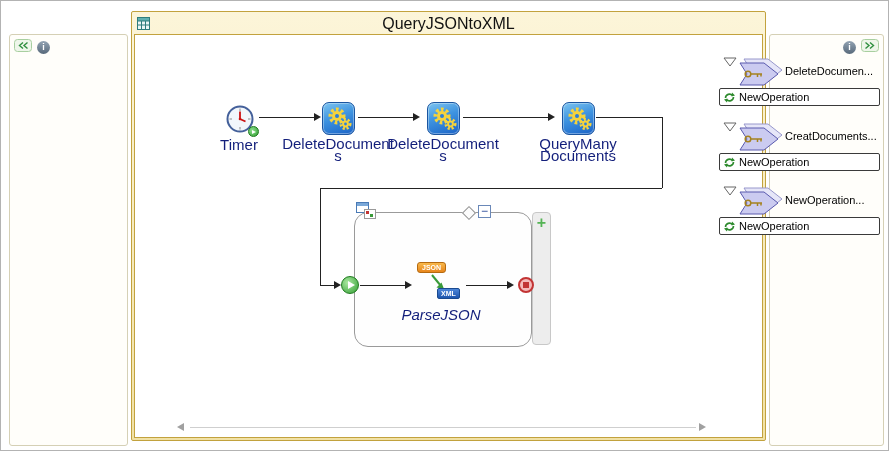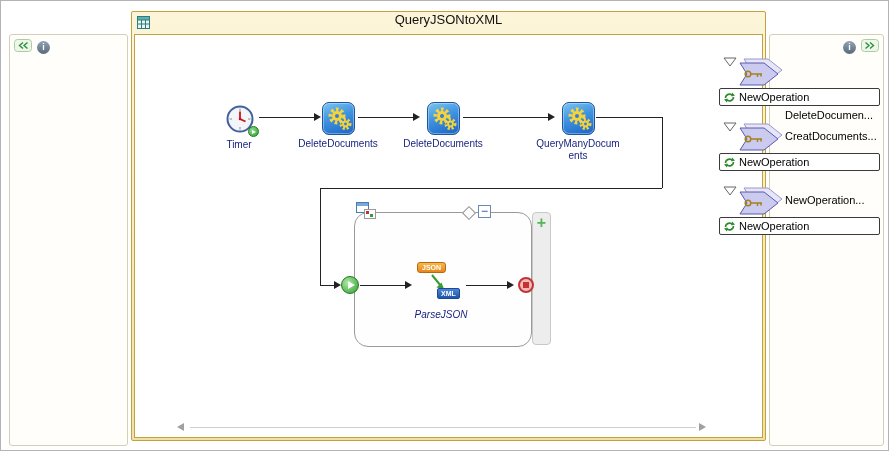--- a/index.html
+++ b/index.html
@@ -9,31 +9,31 @@
   
   .side-panel{position:absolute;background:#fffefa;border:1px solid #d5d0b5;border-radius:3px;z-index:2;}
   .panel-header{display:flex;align-items:center;gap:5px;padding:3px 4px;}
   .panel-header.right{justify-content:flex-end;}
   .info-icon{width:13px;height:13px;border-radius:50%;background:linear-gradient(#93a3b3,#57697a);
              color:#fff;font-size:9px;font-weight:bold;display:flex;align-items:center;justify-content:center;}
 
   
   .main-container{position:absolute;left:130px;top:10px;width:635px;height:430px;box-sizing:border-box;
                   border:1px solid #c2a23e;border-radius:2px;background:linear-gradient(#fcf5d9,#f1e1a5);z-index:1;}
-  .main-title-bar{height:21px;display:flex;align-items:flex-start;justify-content:center;position:relative;
-                  font-size:13px;color:#111;}
+  .main-title-bar{height:21px;display:flex;align-items:flex-end;justify-content:center;position:relative;
+                  font-size:16px;color:#111;}
   .title-icon{position:absolute;left:5px;top:4px;width:13px;height:13px;}
   .main-canvas{position:absolute;left:2px;right:2px;top:22px;bottom:2px;background:#fff;
                border:1px solid #c2a23e;overflow:hidden;}
 
   
   .invoke-icon{position:absolute;width:31px;height:31px;border-radius:7px;border:1px solid #1a55a0;
                background:linear-gradient(160deg,#7cc4f0 0%,#3e93e0 45%,#1b63c6 100%);
                box-shadow:inset 0 0 0 1px rgba(255,255,255,.35);display:flex;align-items:center;justify-content:center;}
-  .act-label{position:absolute;font-size:10px;color:#131f7b;text-align:center;line-height:12px;word-wrap:break-word;word-break:break-all;}
+  .act-label{position:absolute;font-size:15px;color:#131f7b;text-align:center;line-height:12px;word-wrap:break-word;word-break:break-all;}
   .timer-wrap{position:absolute;width:30px;height:30px;}
   .play-badge{position:absolute;right:-4px;bottom:-3px;width:11px;height:11px;border-radius:50%;
               background:radial-gradient(circle at 35% 35%,#8ede8e,#2f9e2f);border:1px solid #1d7a1d;
               display:flex;align-items:center;justify-content:center;box-sizing:border-box;}
   .play-badge::after{content:"";border-left:4px solid #fff;border-top:2.5px solid transparent;border-bottom:2.5px solid transparent;margin-left:1px;}
 
   
   .hline{position:absolute;border-top:1px solid #222;height:0;}
   .vline{position:absolute;border-left:1px solid #222;width:0;}
   .arrow-r{position:absolute;width:0;height:0;border-left:7px solid #222;border-top:4px solid transparent;border-bottom:4px solid transparent;}
@@ -232,21 +232,21 @@
   <span class="pl-icon" style="left:737px;top:57px;">
     <svg width="46" height="28" viewBox="0 0 46 28">
       <polygon points="6,1 30,1 44,12 30,23 6,23 13,12" fill="#e6e6f8" stroke="#9898cc"></polygon>
       <polygon points="2,5 26,5 40,16 26,27 2,27 9,16" fill="#cbcbf0" stroke="#5a5aae"></polygon>
       <g stroke="#a5821f" fill="none" stroke-width="1.5">
         <circle cx="10" cy="16" r="2.8"></circle>
           <path d="M13 16 h11 M19.5 16 v3 M23 16 v2.4"></path>
       </g>
     </svg>
   </span>
-  <span class="pl-label" style="left:784px;top:64px;margin-top:44px;">DeleteDocumen...</span>
+  <span class="pl-label" style="left:784px;top:64px;">DeleteDocumen...</span>
   <div class="op-box" style="left:718px;top:87px;">
     <svg width="13" height="13" viewBox="0 0 13 13">
       <path d="M2.5 7a4 4 0 0 1 7-2.5" fill="none" stroke="#2d8a2d" stroke-width="1.6"></path>
       <polygon points="9,1.5 12,4.5 8.5,5.5" fill="#2d8a2d"></polygon>
       <path d="M10.5 6a4 4 0 0 1-7 2.5" fill="none" stroke="#2d8a2d" stroke-width="1.6"></path>
       <polygon points="4,11.5 1,8.5 4.5,7.5" fill="#2d8a2d"></polygon>
     </svg>
     <span>NewOperation</span>
   </div>
 

